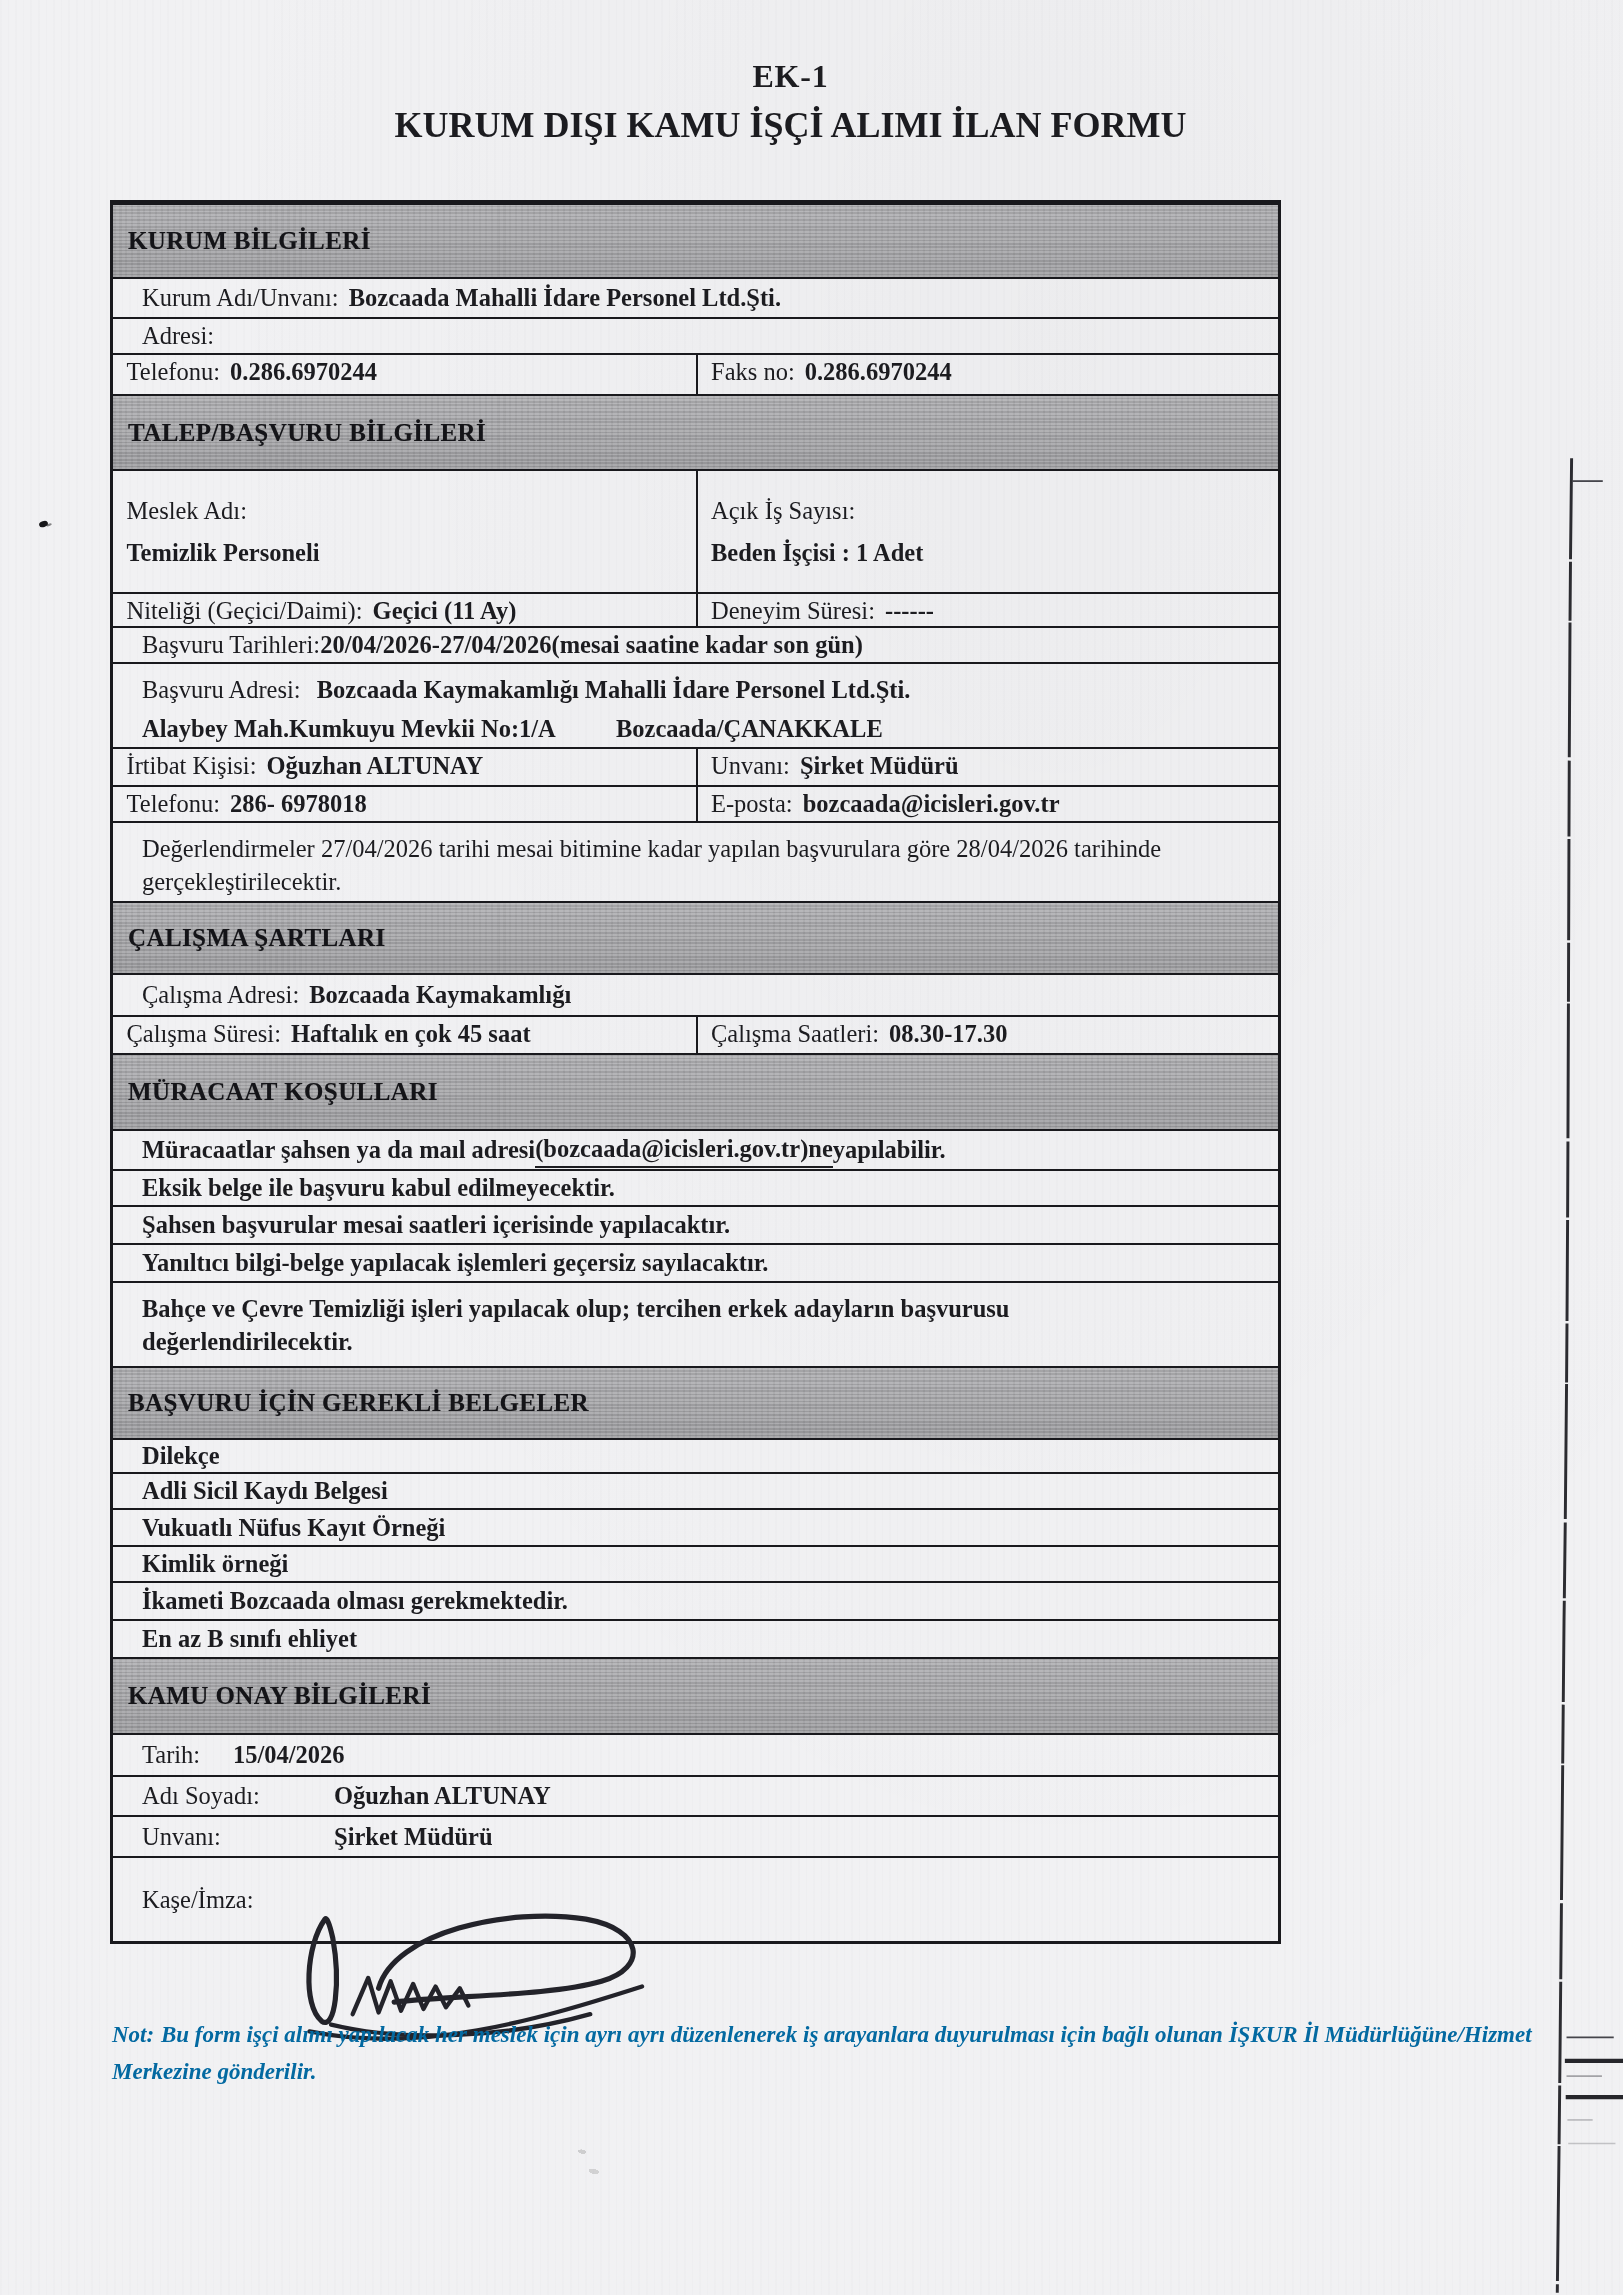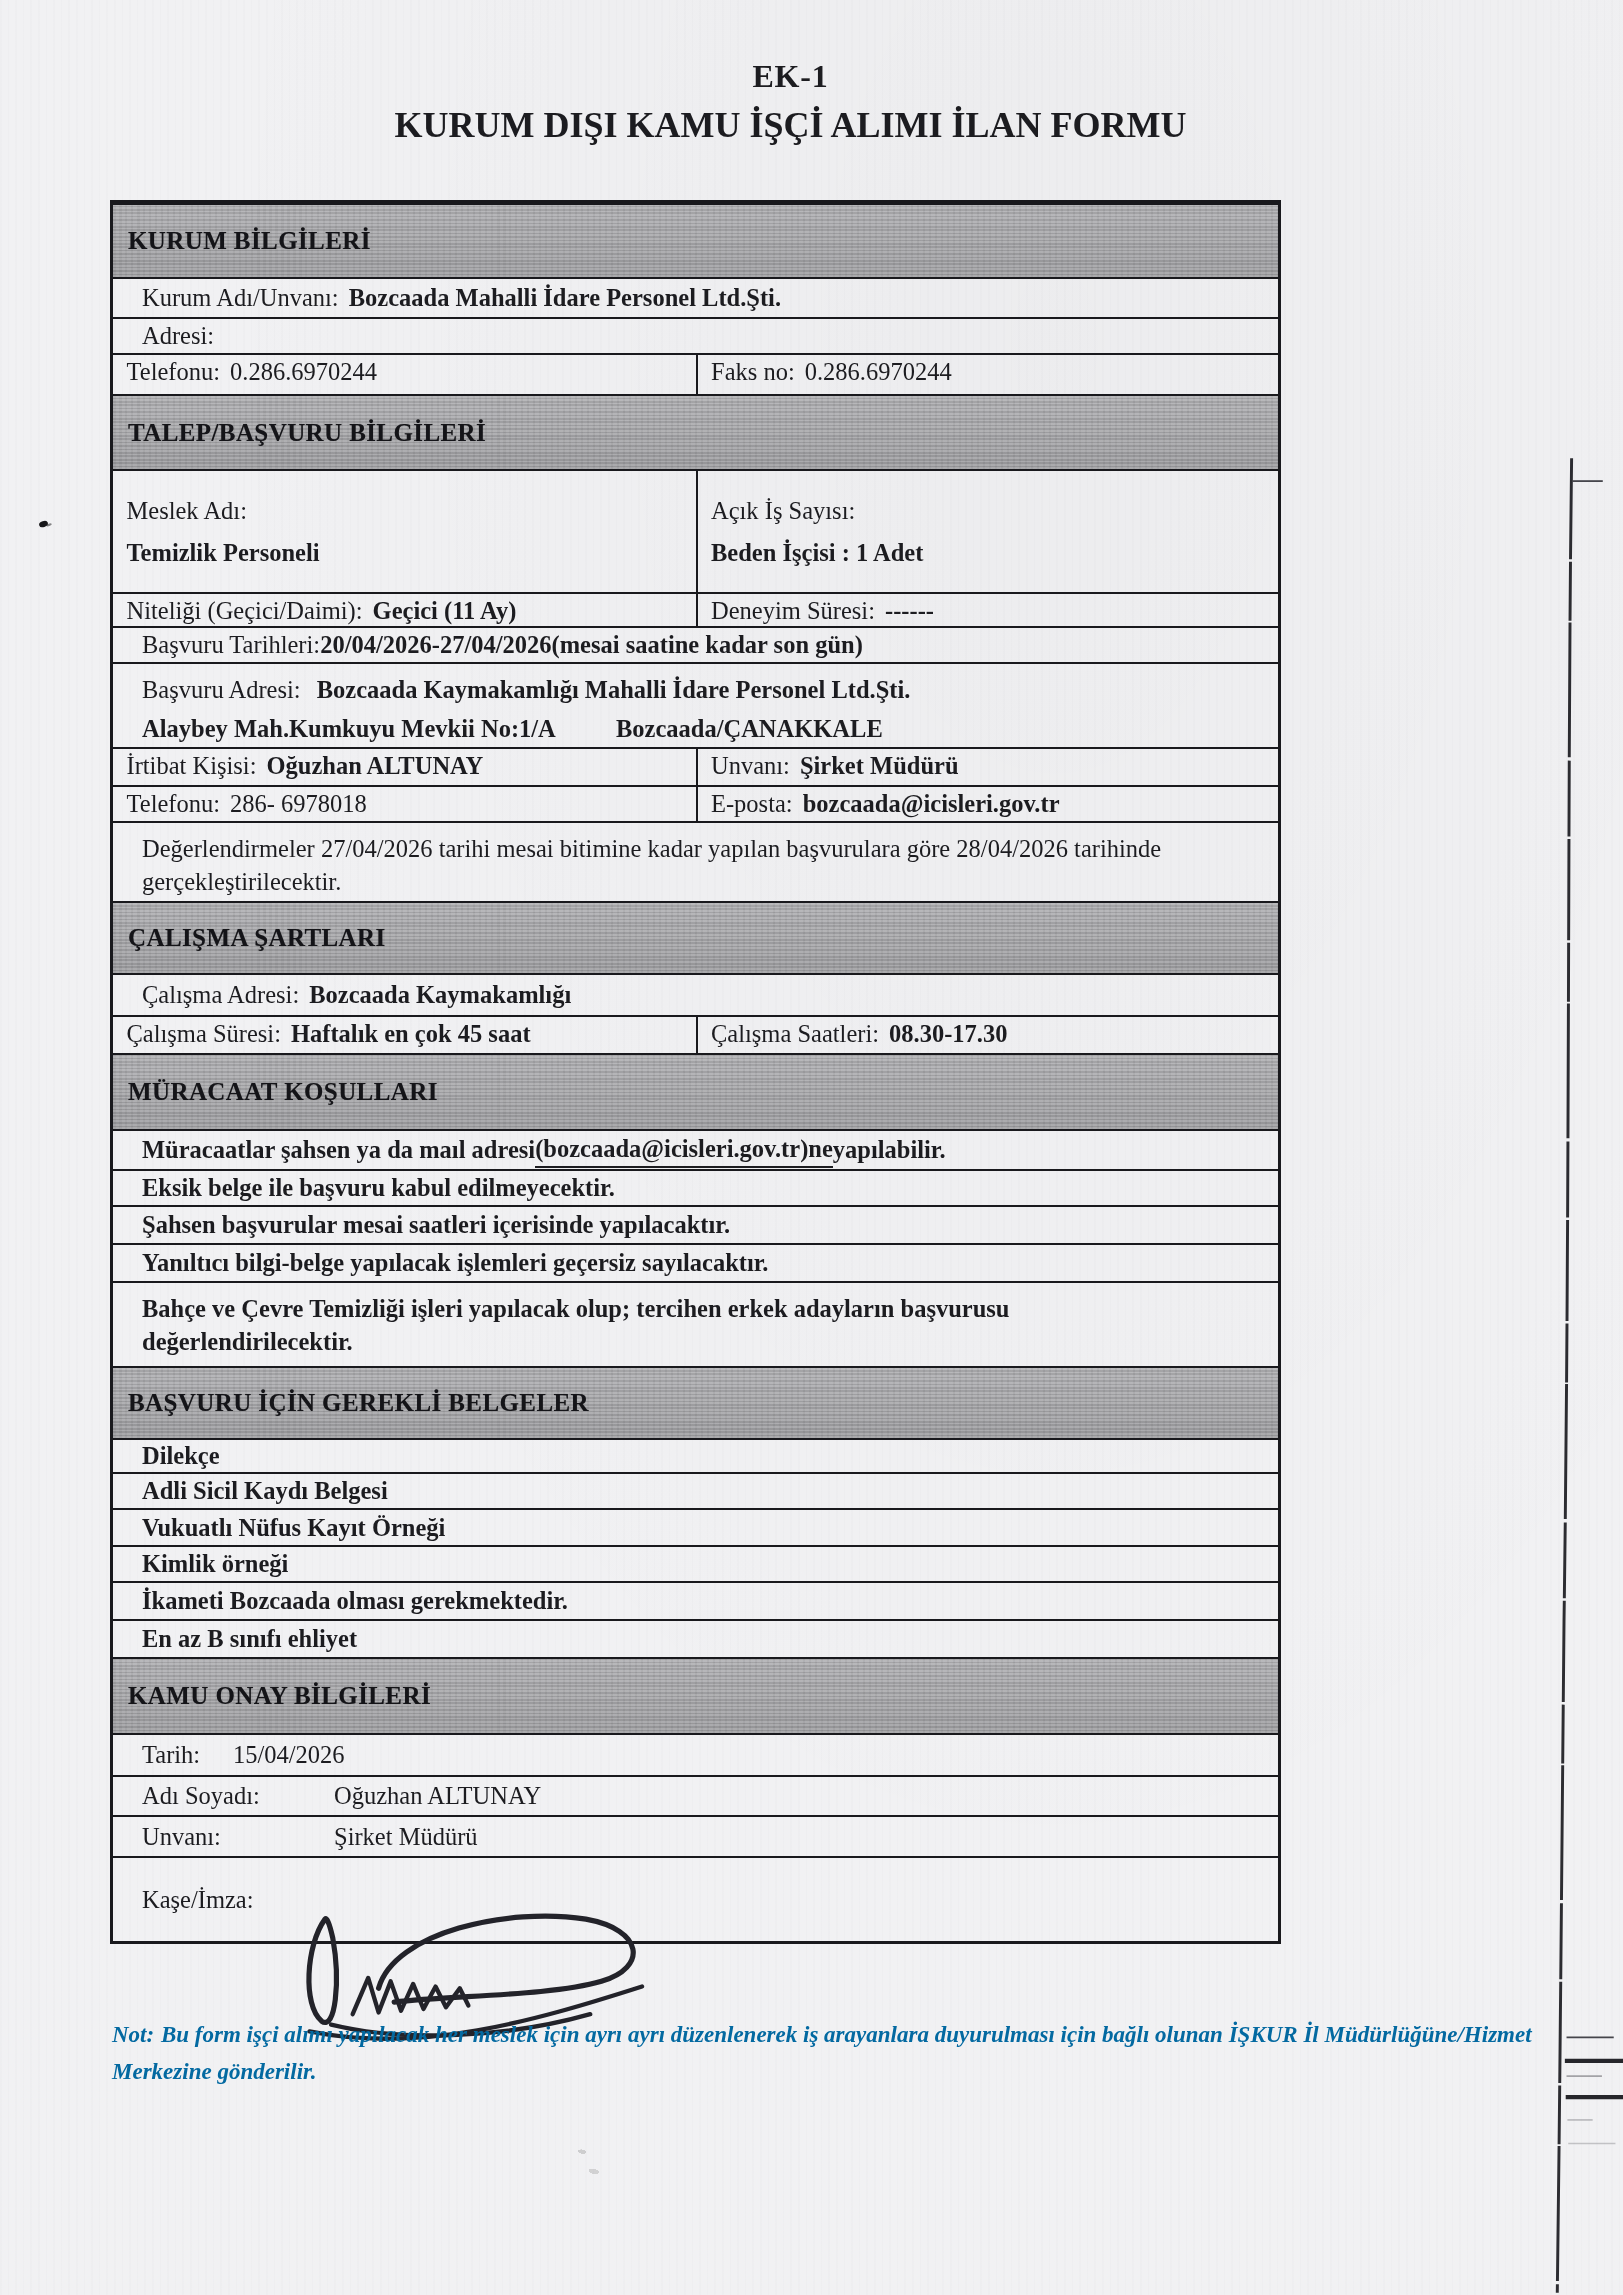--- a/index.html
+++ b/index.html
@@ -37,21 +37,21 @@
       repeating-linear-gradient(90deg, rgba(0,0,0,0.05) 0 2.5px, transparent 2.5px 6px),
       linear-gradient(#b1b1b4,#a0a0a3);
     text-shadow:0 0 0.8px rgba(0,0,0,0.35);
   }
   .cols{padding:0;}
   .cols .cell{box-sizing:border-box;height:100%;display:flex;padding:0 13.5px;flex:0 0 50%;}
   .cols .cell.r{border-left:2.5px solid #19191d;flex:1 1 auto;}
   .cols .cell.col2{flex-direction:column;align-items:flex-start;justify-content:center;gap:8px;}
   .lbl{margin-right:10px;}
   .val{font-weight:bold;}
-  .plain{font-weight:normal;}
+  .plain{font-weight:bold;}
   .boldrow{font-weight:bold;}
   .uline{border-bottom:2.5px solid #1c1c20;padding-bottom:0.8px;}
   .gap-left{margin-left:54px;}
 
   .note{
     position:absolute;left:112px;top:2016px;width:1475px;
     font-size:23px;font-style:italic;font-weight:bold;line-height:1.62;color:#0369a1;
   }
   .note .nlabel{margin-right:6.8px;}
 

